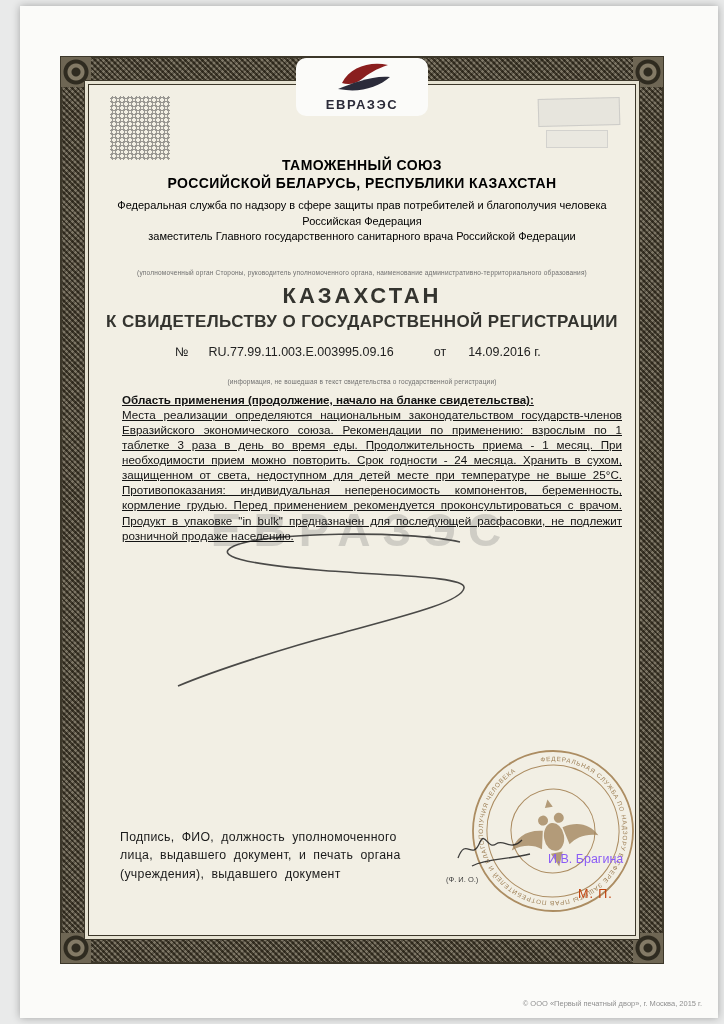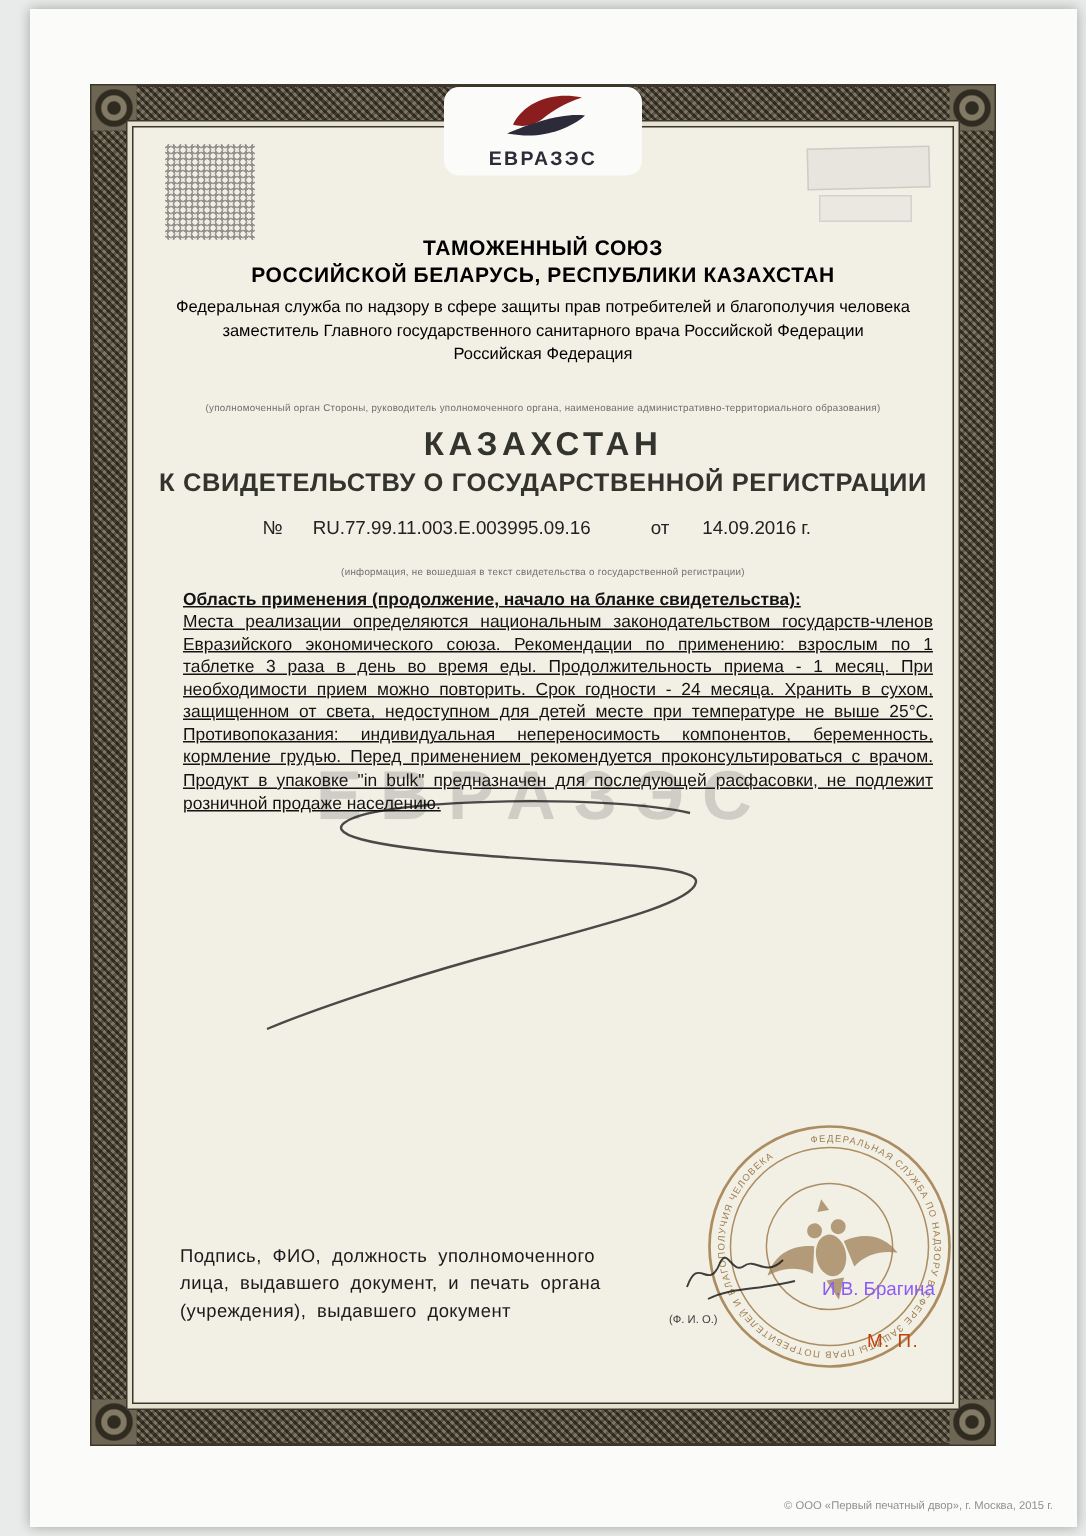--- a/index.html
+++ b/index.html
@@ -113,22 +113,22 @@
     <path d="M6,28 C20,22 42,14 58,16 C48,25 30,31 14,29 Z" fill="#2b2b3a"></path>
   </svg>
   <div class="logo-text">ЕВРАЗЭС</div>
 </div>
 
 <div class="header">
   <div class="h-bold">ТАМОЖЕННЫЙ СОЮЗ</div>
   <div class="h-bold">РОССИЙСКОЙ БЕЛАРУСЬ, РЕСПУБЛИКИ КАЗАХСТАН</div>
   <div class="gap6"></div>
   <div class="h-reg">Федеральная служба по надзору в сфере защиты прав потребителей и благополучия человека</div>
+  <div class="h-reg">Российская Федерация</div>
   <div class="h-reg">заместитель Главного государственного санитарного врача Российской Федерации</div>
-  <div class="h-reg">Российская Федерация</div>
 </div>
 
 <div class="tiny-note note1">(уполномоченный орган Стороны, руководитель уполномоченного органа, наименование административно-территориального образования)</div>
 
 <div class="title">
   <div class="title1">КАЗАХСТАН</div>
   <div class="title2">К СВИДЕТЕЛЬСТВУ О ГОСУДАРСТВЕННОЙ РЕГИСТРАЦИИ</div>
 </div>
 
 <div class="numrow">

